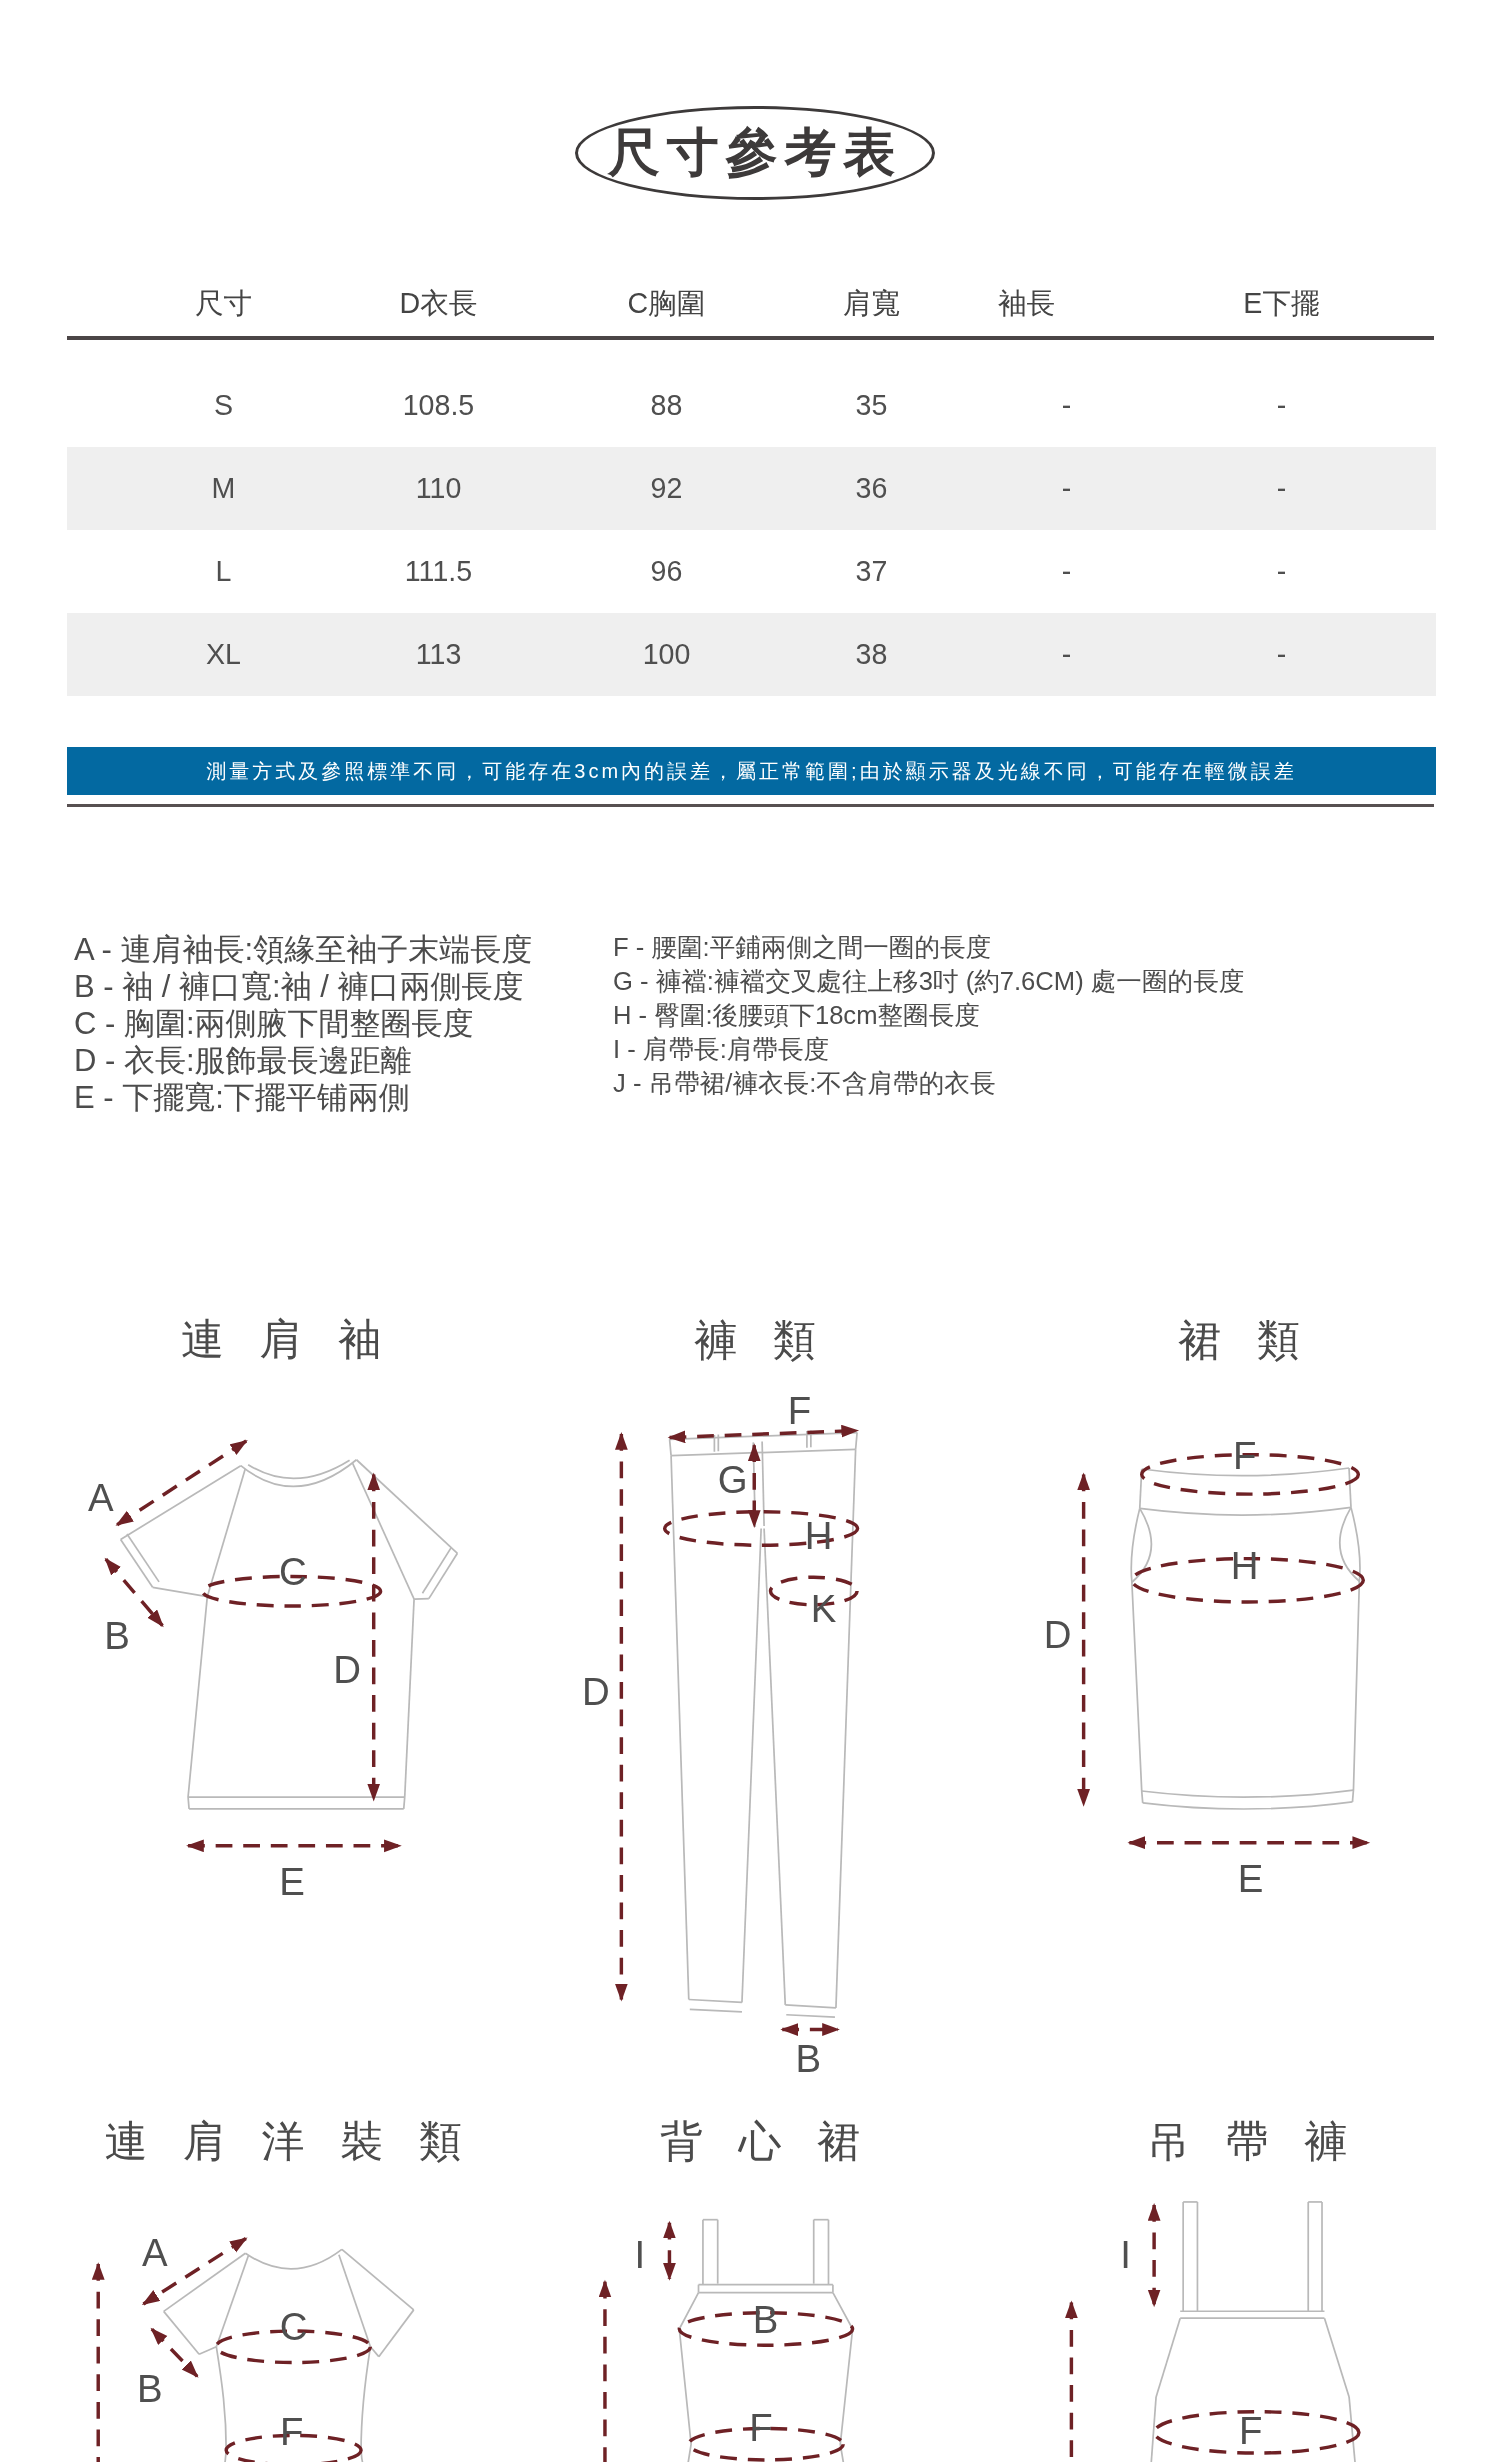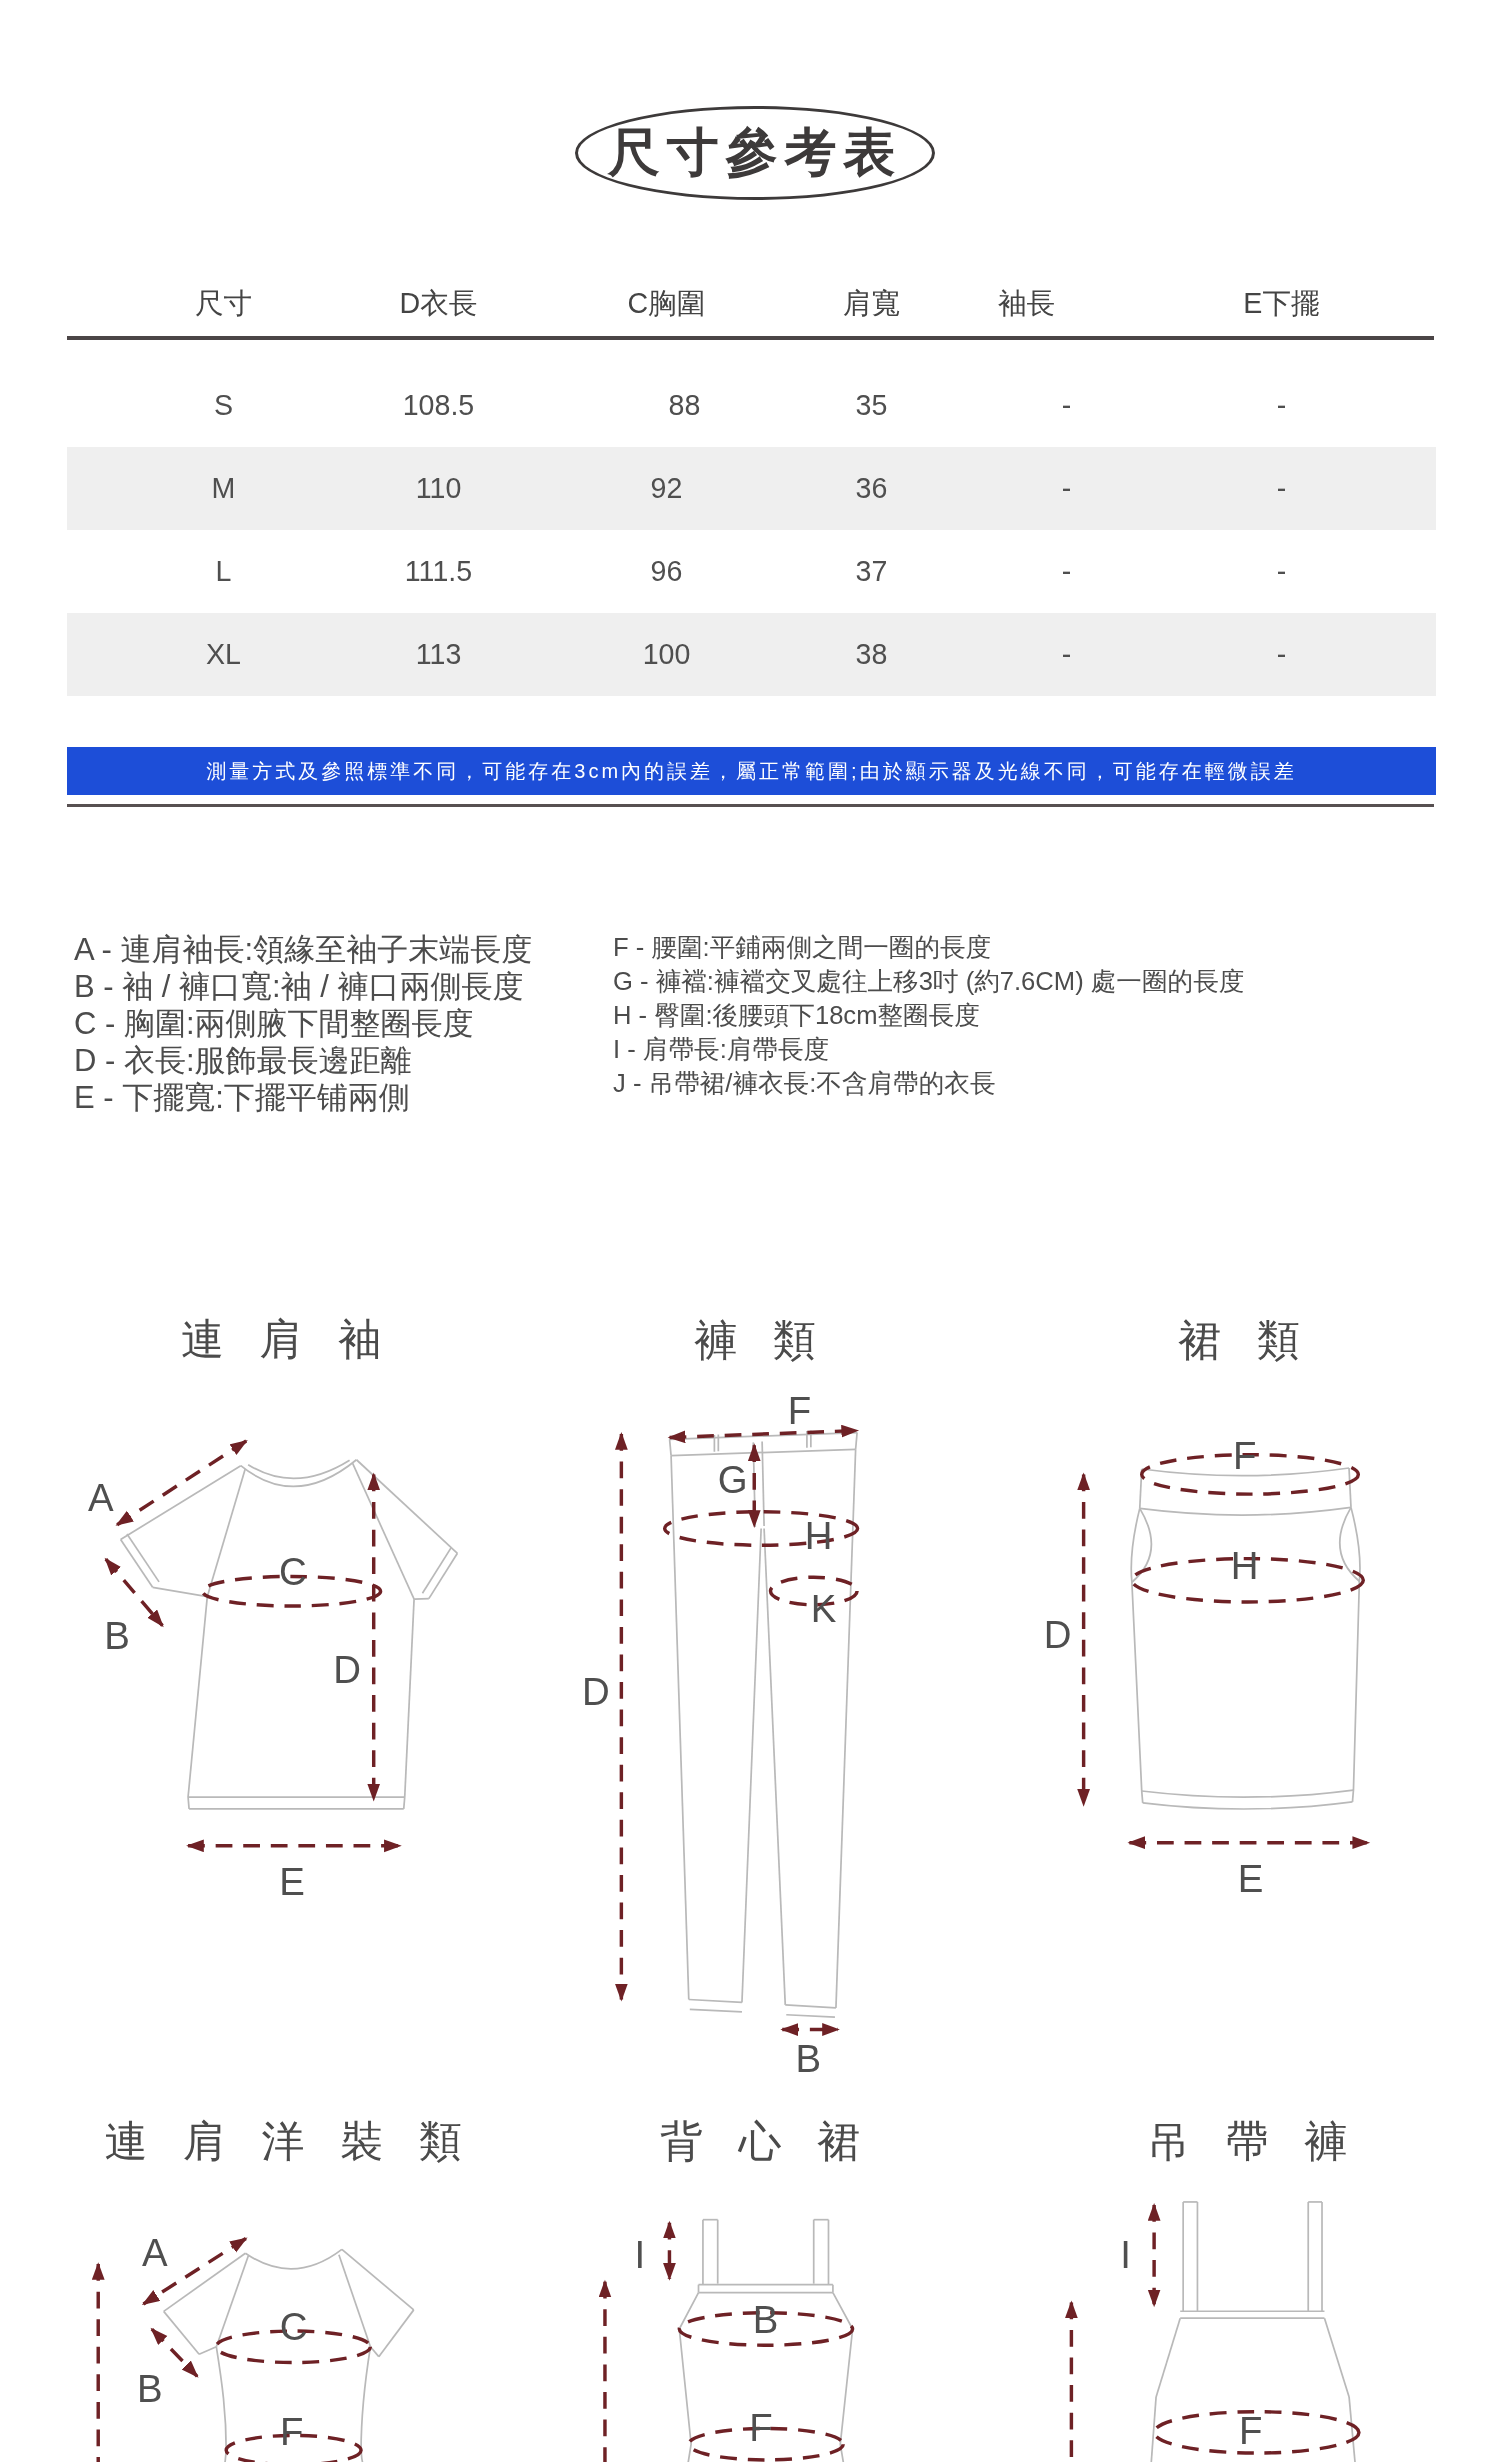--- a/index.html
+++ b/index.html
@@ -10,21 +10,21 @@
   #title-oval{left:575px;top:106px;width:354px;height:88px;border:3px solid #3d3a3a;border-radius:50%;
               display:flex;align-items:center;justify-content:center;}
   #title-oval .t{font-size:52px;font-weight:bold;letter-spacing:6.9px;color:#3d3a3a;}
   
   .band{left:67px;width:1369px;height:83px;background:#efefef;}
   .hcell,.cell{position:absolute;width:197px;margin-left:-98px;text-align:center;}
   .hcell{top:284px;height:39px;line-height:39px;font-size:28.6px;color:#444;}
   #head-line{left:67px;top:336px;width:1367px;height:3.9px;background:#4b4546;}
   .row-cells .cell{height:83px;line-height:83px;font-size:28.6px;color:#4f4f4f;}
   
-  #banner{left:67px;top:747px;width:1369px;height:48px;background:#1d4ed8;display:flex;
+  #banner{left:67px;top:747px;width:1369px;height:48px;background:#0369a1;display:flex;
           align-items:center;justify-content:center;}
   #banner .t{color:#ffffff;font-size:20px;letter-spacing:3px;}
   #banner-line{left:67px;top:804px;width:1367px;height:2.5px;background:#575051;}
   
   #legend-left{left:74px;top:931px;}
   #legend-left div{height:37px;line-height:37px;font-size:31px;color:#4c4c4c;}
   #legend-right{left:613px;top:930px;}
   #legend-right div{height:34px;line-height:34px;font-size:25.6px;color:#4c4c4c;}
   
   .dtitle{transform:translate(-50%,-50%);font-size:43px;letter-spacing:11.8px;color:#4b4b4b;white-space:nowrap;}
@@ -52,21 +52,21 @@
     <div class="hcell abs" style="left:1026px;">袖長</div>
     <div class="hcell abs" style="left:1281px;">E下擺</div>
     <div class="abs" id="head-line"></div>
 
     <div class="abs band" style="top:447px;"></div>
     <div class="abs band" style="top:613px;"></div>
 
     <div class="row-cells">
       <div class="cell abs" style="left:223px;top:364px;">S</div>
       <div class="cell abs" style="left:438px;top:364px;">108.5</div>
-      <div class="cell abs" style="left:684px;top:364px;">88</div>
+      <div class="cell abs" style="left:666px;top:364px;">88</div>
       <div class="cell abs" style="left:871px;top:364px;">35</div>
       <div class="cell abs" style="left:1066px;top:364px;">-</div>
       <div class="cell abs" style="left:1281px;top:364px;">-</div>
     </div>
 
     <div class="row-cells">
       <div class="cell abs" style="left:223px;top:447px;">M</div>
       <div class="cell abs" style="left:438px;top:447px;">110</div>
       <div class="cell abs" style="left:666px;top:447px;">92</div>
       <div class="cell abs" style="left:871px;top:447px;">36</div>

